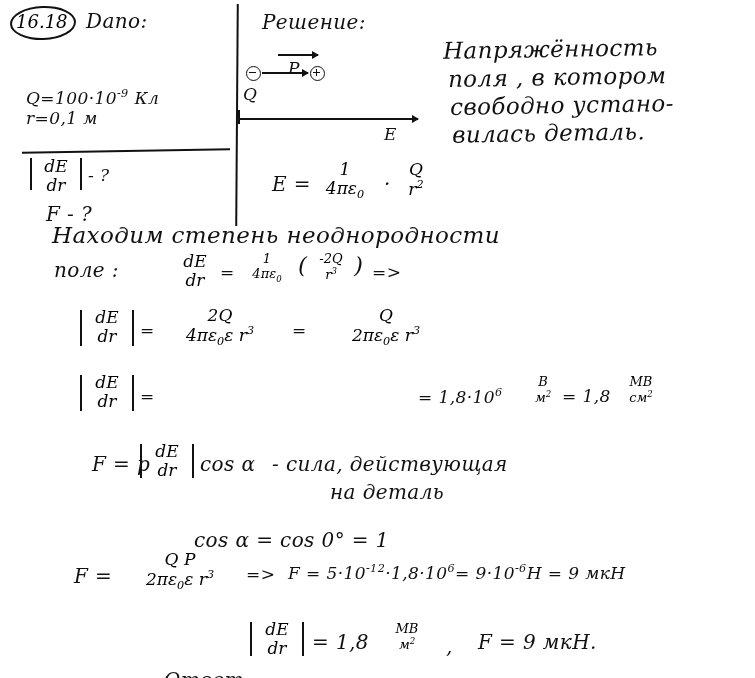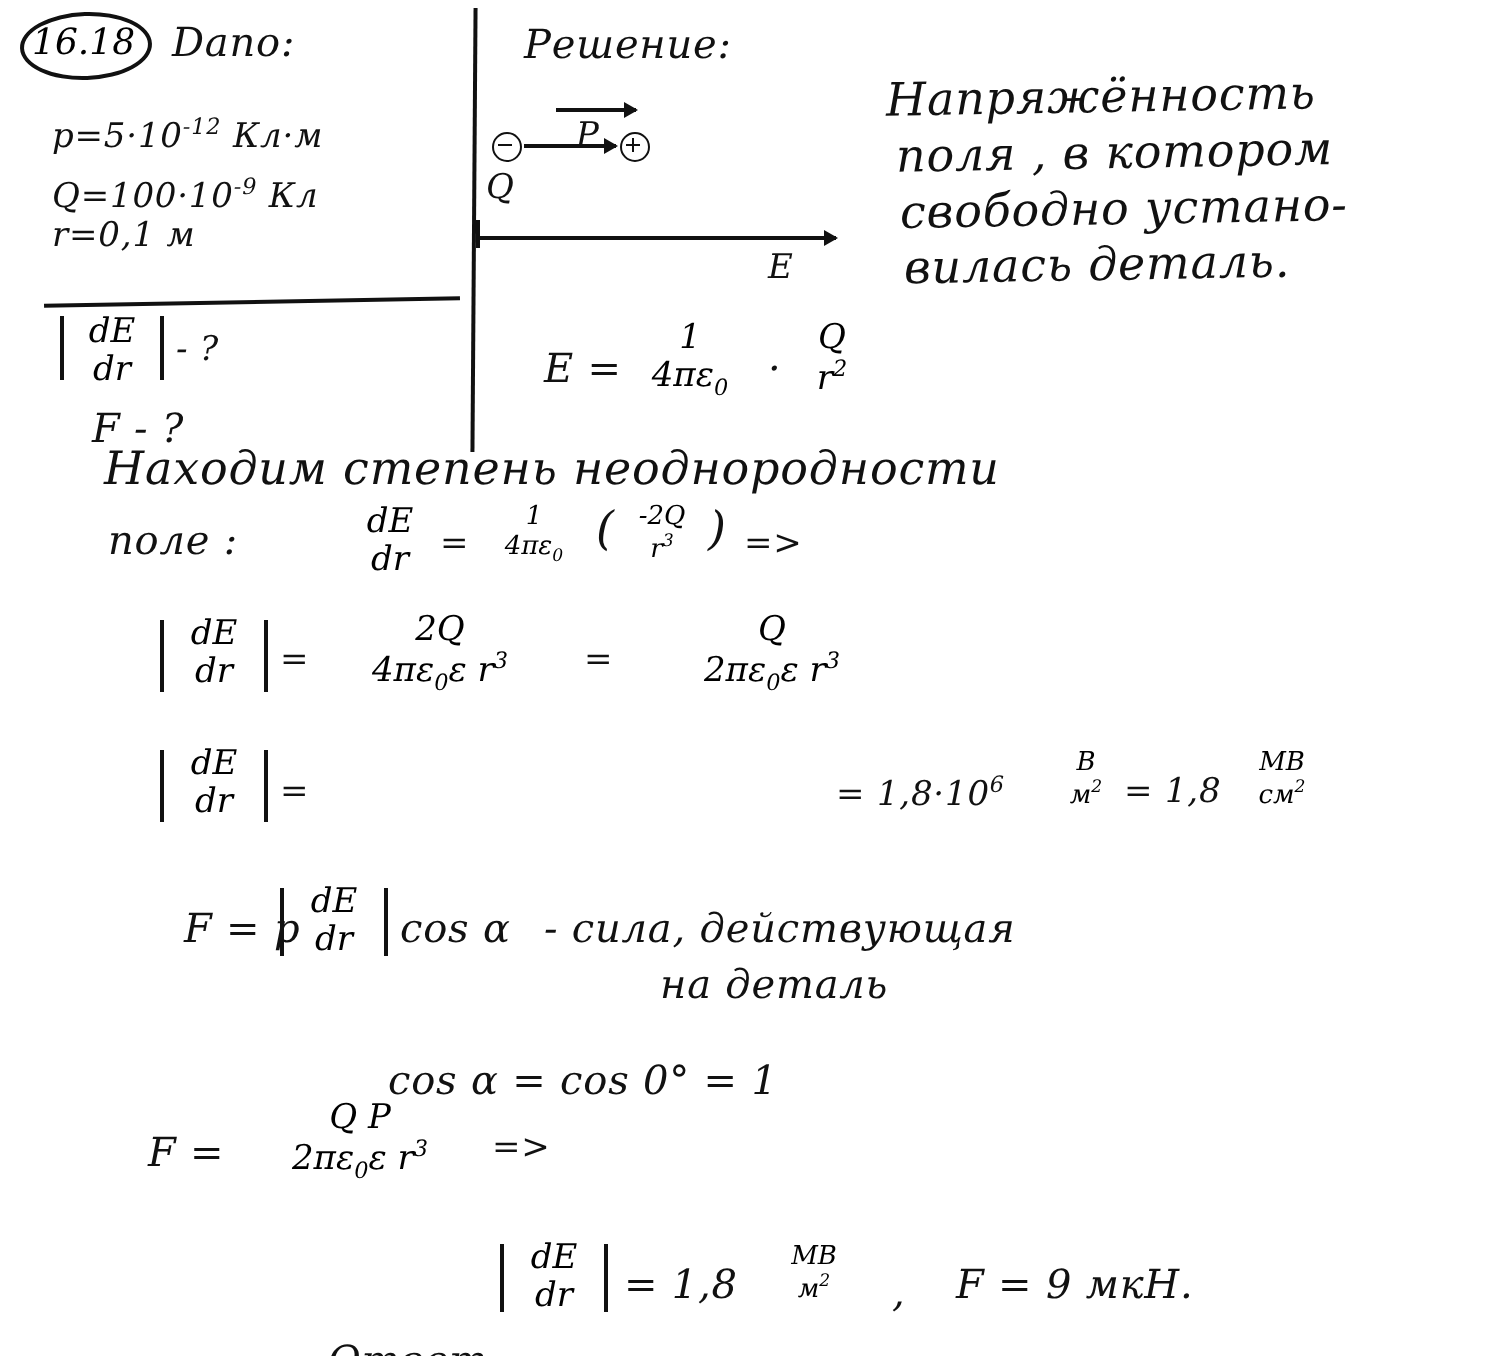--- a/index.html
+++ b/index.html
@@ -141,21 +141,20 @@
   <div class="num-circle"></div>
   <div class="num-text">16.18</div>
 
   <div class="hand lg" style="left:86px; top:9px;">Dano:</div>
 
   <div class="hand lg" style="left:262px; top:10px;">Решение:</div>
 
   <div class="vline"></div>
   <div class="hline"></div>
 
-  <div class="hand md" style="left:26px; top:57px;"><span>p=5·10</span><span class="sup">-12</span> <span>Кл·м</span></div>
   <div class="hand md" style="left:26px; top:87px;"><span>Q=100·10</span><span class="sup">-9</span> <span>Кл</span></div>
   <div class="hand md" style="left:26px; top:108px;">r=0,1 м</div>
 
   <div class="vbar" style="left:30px; top:158px; height:32px;"></div>
   <div class="frac md" style="left:38px; top:157px; width:36px;">
     <span class="top">dE</span>
     <span class="bar"></span>
     <span class="bot">dr</span>
   </div>
   <div class="vbar" style="left:80px; top:158px; height:32px;"></div>
@@ -272,20 +271,21 @@
 
   <div class="hand lg" style="left:194px; top:528px;">cos α = cos 0° = 1</div>
 
   <div class="hand lg" style="left:74px; top:564px;">F =</div>
   <div class="frac md" style="left:122px; top:550px; width:116px;">
     <span class="top">Q P</span>
     <span class="bar"></span>
     <span class="bot"><span>2πε</span><span class="sub">0</span><span>ε r</span><span class="sup">3</span></span>
   </div>
   <div class="hand md" style="left:246px; top:564px;">=&gt;</div>
+  <div class="hand md" style="left:288px; top:562px;"><span>F = 5·10</span><span class="sup">-12</span><span>·1,8·10</span><span class="sup">6</span><span>= 9·10</span><span class="sup">-6</span><span>Н = 9 мкН</span></div>
 
   <div class="hand lg" style="left:164px; top:630px;margin-top:38px;">Ответ:</div>
   <div class="vbar" style="left:250px; top:622px; height:34px;"></div>
   <div class="frac md" style="left:258px; top:620px; width:38px;">
     <span class="top">dE</span>
     <span class="bar"></span>
     <span class="bot">dr</span>
   </div>
   <div class="vbar" style="left:302px; top:622px; height:34px;"></div>
   <div class="hand lg" style="left:312px; top:630px;">= 1,8</div>

